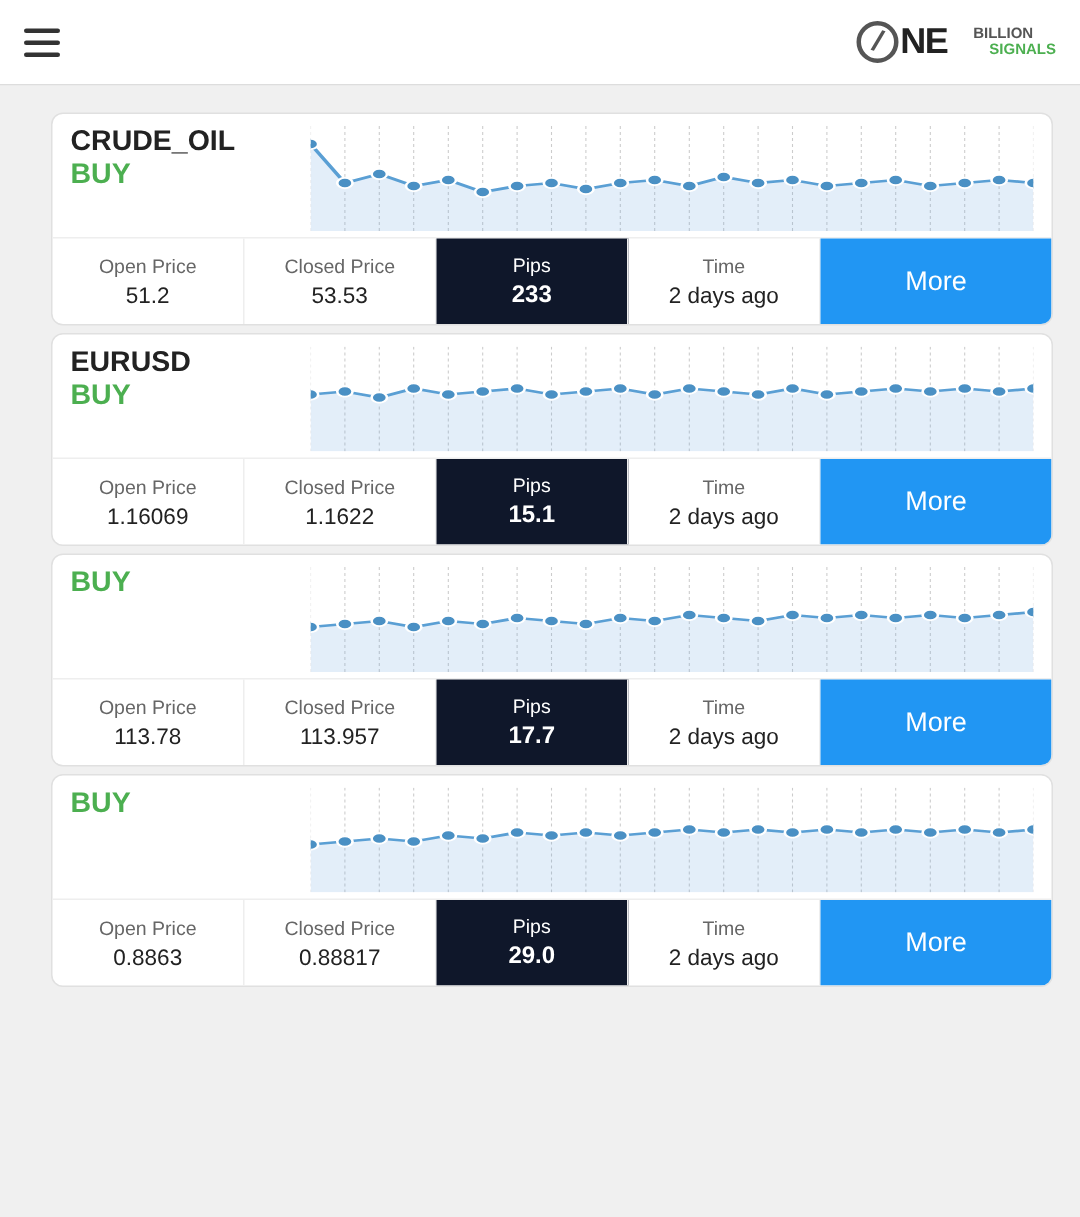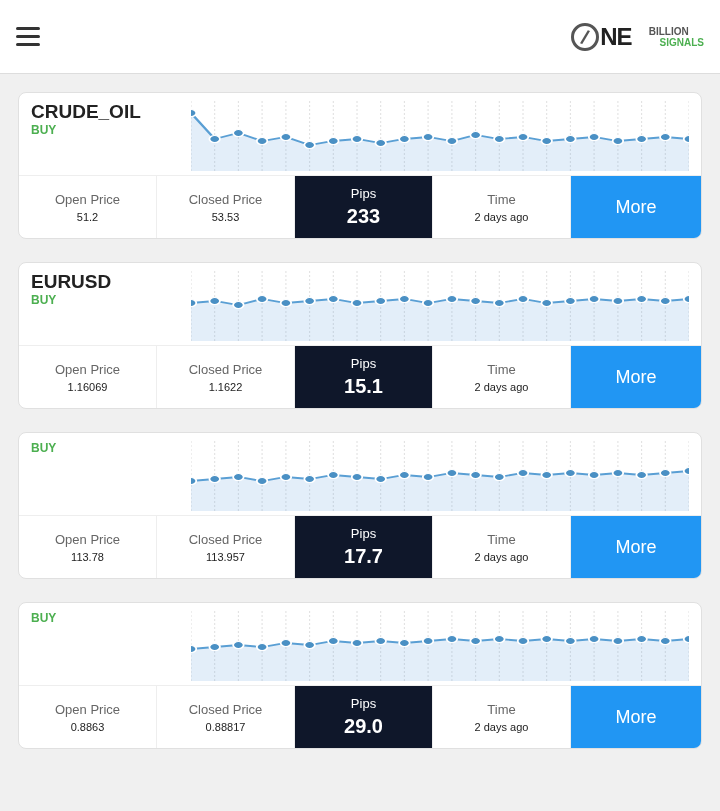--- a/index.html
+++ b/index.html
@@ -11,21 +11,21 @@
       overflow-x: hidden;
     }
 
     
     .header {
       background: #fff;
       display: flex;
       align-items: center;
       justify-content: space-between;
       padding: 10px 16px;
-      height: 74px;
+      height: 57px;
       border-bottom: 1px solid #ddd;
     }
     .header-left {
       display: flex;
       align-items: center;
       gap: 20px;
     }
     .hamburger-icon {
       display: flex;
       flex-direction: column;
@@ -87,21 +87,22 @@
     .logo-signals {
       color: #4CAF50;
       margin-left: 26px;
     }
 
     
     .main {
       padding: 18px;
       display: flex;
       flex-direction: column;
-      gap: 23px;
+      gap: 5px;
+      margin-left: 16px;
     }
 
     
     .signal-card {
       background: #fff;
       border-radius: 8px;
       overflow: hidden;
       border: 1px solid #e0e0e0;
     }
 
@@ -115,21 +116,21 @@
       display: flex;
       flex-direction: column;
       min-width: 160px;
     }
     .signal-name {
       font-size: 19px;
       font-weight: bold;
       color: #222;
     }
     .signal-direction {
-      font-size: 12px;
+      font-size: 19px;
       font-weight: bold;
       color: #4CAF50;
     }
     .chart-area {
       flex: 1;
       height: 70px;
       position: relative;
       overflow: hidden;
     }
 
@@ -147,47 +148,47 @@
       justify-content: center;
       padding: 10px 4px;
       border-right: 1px solid #eee;
     }
     .info-label {
       font-size: 13px;
       color: #666;
       margin-bottom: 4px;
     }
     .info-value {
-      font-size: 11px;
+      font-size: 15px;
       color: #222;
       font-weight: 500;
     }
     .pips-cell {
       background: #0f172a;
       flex: 1;
       display: flex;
       flex-direction: column;
       align-items: center;
       justify-content: center;
       padding: 10px 4px;
       border-right: 1px solid #eee;
     }
     .pips-label {
       font-size: 13px;
       color: #fff;
       margin-bottom: 4px;
     }
     .pips-value {
-      font-size: 20px;
+      font-size: 16px;
       color: #fff;
       font-weight: bold;
     }
     .more-cell {
       background: #2196F3;
-      width: 130px;
+      width: 154px;
       display: flex;
       align-items: center;
       justify-content: center;
       cursor: pointer;
     }
     .more-label {
       font-size: 18px;
       color: #fff;
       font-weight: 500;
     }

